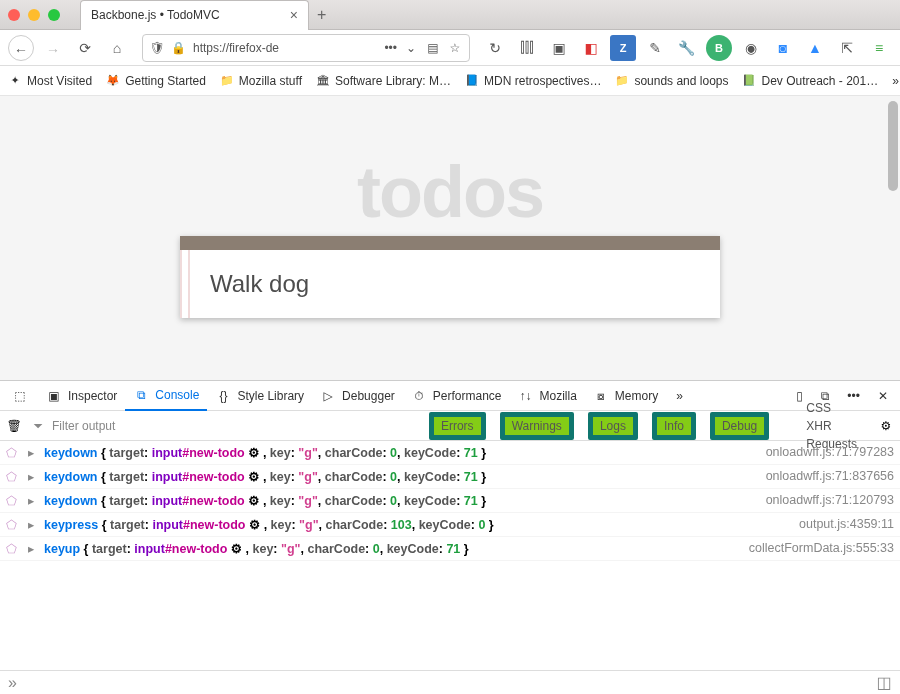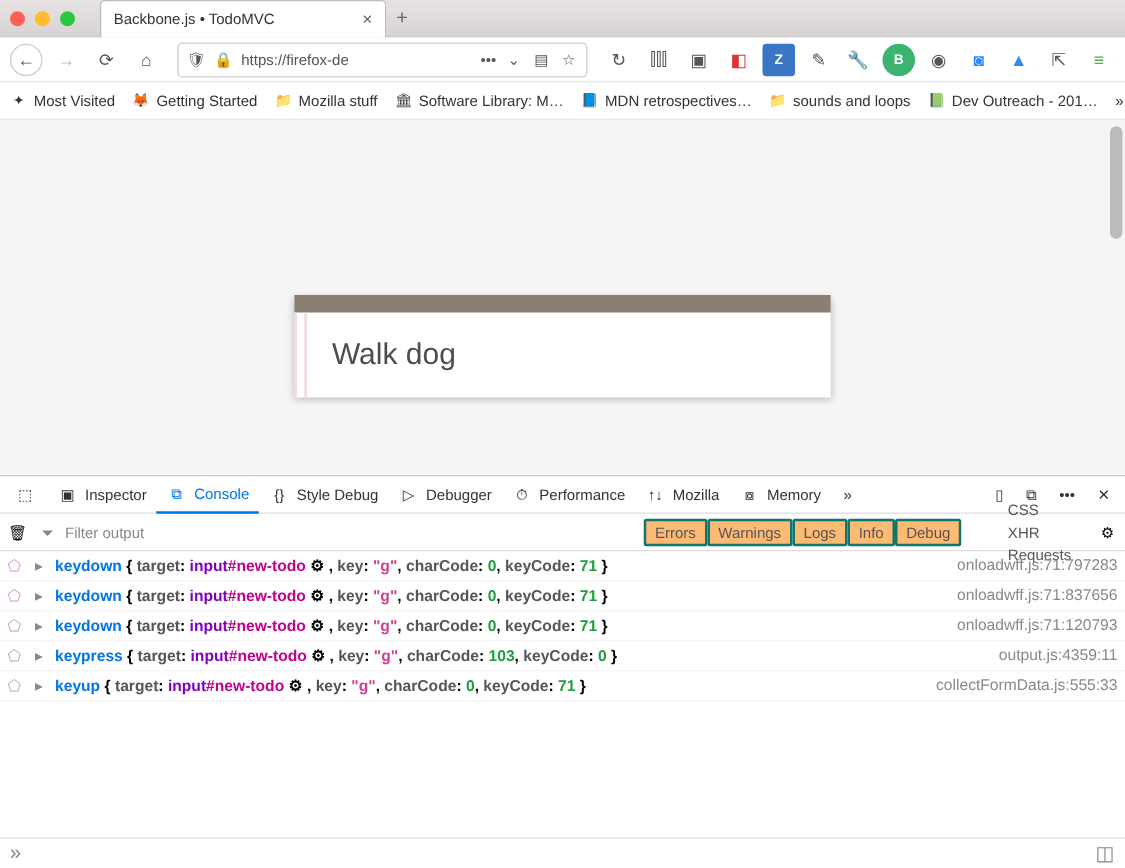--- a/index.html
+++ b/index.html
@@ -16,36 +16,36 @@
 .tbtn.dis{color:#bbb;}
 .urlbar{flex:1;height:28px;border:1px solid #ccc;border-radius:4px;display:flex;align-items:center;padding:0 6px;gap:6px;font-size:12px;color:#555;margin:0 6px;}
 .urlbar .grow{flex:1;}
 .bookbar{height:30px;display:flex;align-items:center;padding:0 8px;gap:14px;font-size:12px;color:#333;border-bottom:1px solid #e5e5e5;background:#fff;}
 .bm{display:flex;align-items:center;gap:5px;white-space:nowrap;}
 .bmico{width:14px;height:14px;display:inline-flex;align-items:center;justify-content:center;font-size:11px;}
 .content{flex:1;position:relative;background:#f5f5f5;overflow:hidden;}
 .content::-webkit-scrollbar{width:0}
 .scroll{position:absolute;right:2px;top:5px;width:10px;height:90px;background:#bbb;border-radius:5px;}
 .todos-title{position:absolute;top:55px;left:0;right:0;text-align:center;font-size:72px;font-weight:700;color:#dcdcdc;letter-spacing:-2px;}
-.card{position:absolute;top:140px;left:50%;transform:translateX(-50%);width:429px;background:#fff;box-shadow:0 2px 6px rgba(0,0,0,0.25);}
+.card{position:absolute;top:140px;left:50%;transform:translateX(-50%);width:540px;background:#fff;box-shadow:0 2px 6px rgba(0,0,0,0.25);}
 .card-head{height:14px;background:#8b7e72;}
 .card-body{padding:20px 20px 20px 28px;position:relative;border-left:2px solid #f0dada;}
 .card-body::before{content:"";position:absolute;left:6px;top:0;bottom:0;width:2px;background:#f0dada;}
 .card-body input{border:none;outline:none;font-size:24px;color:#4d4d4d;width:100%;font-style:normal;}
 .hint{position:absolute;bottom:8px;left:0;right:0;text-align:center;font-size:12px;color:#999;}
 
 .dt{height:314px;border-top:1px solid #ccc;display:flex;flex-direction:column;background:#fff;}
 .dt-tabs{height:30px;display:flex;align-items:center;padding:0 4px;gap:2px;border-bottom:1px solid #ddd;font-size:12px;color:#333;}
 .dt-tab{padding:0 8px;height:30px;display:flex;align-items:center;gap:6px;}
 .dt-tab.active{color:#0074e8;border-bottom:2px solid #0074e8;}
 .dt-spacer{flex:1;}
 .dt-filter{height:30px;display:flex;align-items:center;padding:0 6px;gap:8px;border-bottom:1px solid #ddd;font-size:12px;}
 .dt-filter .search{flex:1;display:flex;align-items:center;gap:6px;color:#888;border:none;}
 .ftag{padding:2px 7px;color:#555;}
-.ftag.boxed{background:#fdba74;border:2px solid #0f766e;border-radius:2px;}
+.ftag.boxed{background:#84cc16;border:5px solid #0f766e;border-radius:2px;margin-left:14px;}
 .console{flex:1;font-family:Menlo,Consolas,monospace;font-size:12.5px;overflow:auto;}
 .row{display:flex;padding:4px 6px;gap:8px;align-items:flex-start;border-bottom:1px solid #f4f4f4;}
 .row .ico{width:14px;color:#c9c;flex-shrink:0;}
 .row .arrow{color:#888;width:8px;flex-shrink:0;}
 .row .msg{flex:1;font-weight:bold;}
 .row .src{color:#888;white-space:nowrap;}
 .k-event{color:#0074e8;}
 .k-target{color:#555;}
 .k-input{color:#8000c0;}
 .k-id{color:#c0008f;}
@@ -130,20 +130,21 @@
       </div>
       <div class="bm">
         <span class="bmico">📗</span>
         <span>Dev Outreach - 201…</span>
       </div>
       <div style="margin-left: auto;">»</div>
     </div>
 
   <div class="content">
     <div class="scroll"></div>
+    <div class="todos-title">todos</div>
     <div class="card">
       <div class="card-head"></div>
       <div class="card-body">
         <input value="Walk dog" style="">
       </div>
     </div>
   </div>
 
   <div class="dt">
     <div class="dt-tabs">
@@ -154,21 +155,21 @@
           <div class="dt-tab">
             <span class="ic">▣</span>
             <span>Inspector</span>
           </div>
           <div class="dt-tab active">
             <span class="ic">⧉</span>
             <span>Console</span>
           </div>
           <div class="dt-tab">
             <span class="ic">{}</span>
-            <span>Style Debug</span>
+            <span>Style Library</span>
           </div>
           <div class="dt-tab">
             <span class="ic">▷</span>
             <span>Debugger</span>
           </div>
           <div class="dt-tab">
             <span class="ic">⏱</span>
             <span>Performance</span>
           </div>
           <div class="dt-tab">

